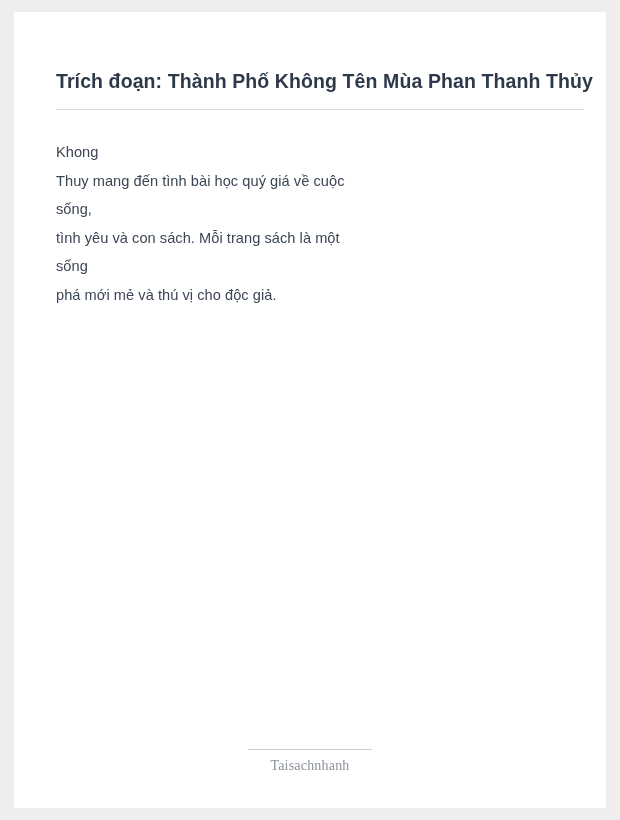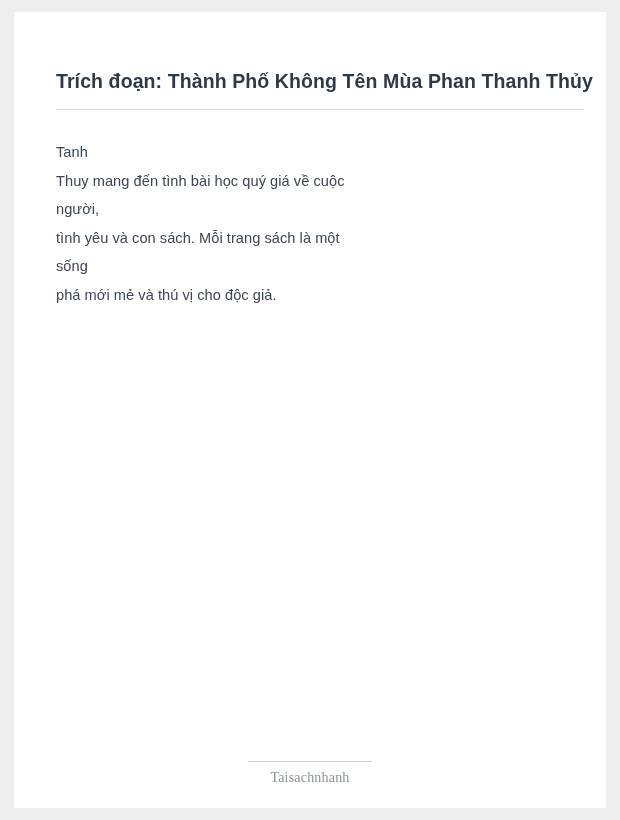--- a/index.html
+++ b/index.html
@@ -56,21 +56,21 @@
     letter-spacing: 0.05px;
     max-width: 352px;
   }
   .body-line {
     display: block;
     white-space: pre-wrap;
   }
   #footer {
     position: absolute;
     left: 0;
-    bottom: 22px;
+    bottom: 34px;
     width: 592px;
     text-align: center;
   }
   #footer-rule {
     width: 124px;
     margin: 0 auto 8px auto;
     border-top: 1px solid #c9ced6;
     height: 0;
   }
   #footer-text {
@@ -84,23 +84,23 @@
 <body>
 
 <div id="page">
   <div id="content">
 
     <h1 id="doc-title">Trích đoạn: Thành Phố Không Tên Mùa Phan Thanh Thủy</h1>
 
     <div id="title-rule"></div>
 
     <div id="body-block">
-      <span class="body-line">Tanh</span>
+      <span class="body-line">Khong</span>
       <span class="body-line">Thuy mang đến tình bài học quý giá về cuộc</span>
-      <span class="body-line">người,</span>
+      <span class="body-line">sống,</span>
       <span class="body-line">tình yêu và con sách. Mỗi trang sách là một</span>
       <span class="body-line">sống</span>
       <span class="body-line">phá mới mẻ và thú vị cho độc giả.</span>
     </div>
 
   </div>
 
   <div id="footer">
     <div id="footer-rule"></div>
     <div id="footer-text">Taisachnhanh</div>

